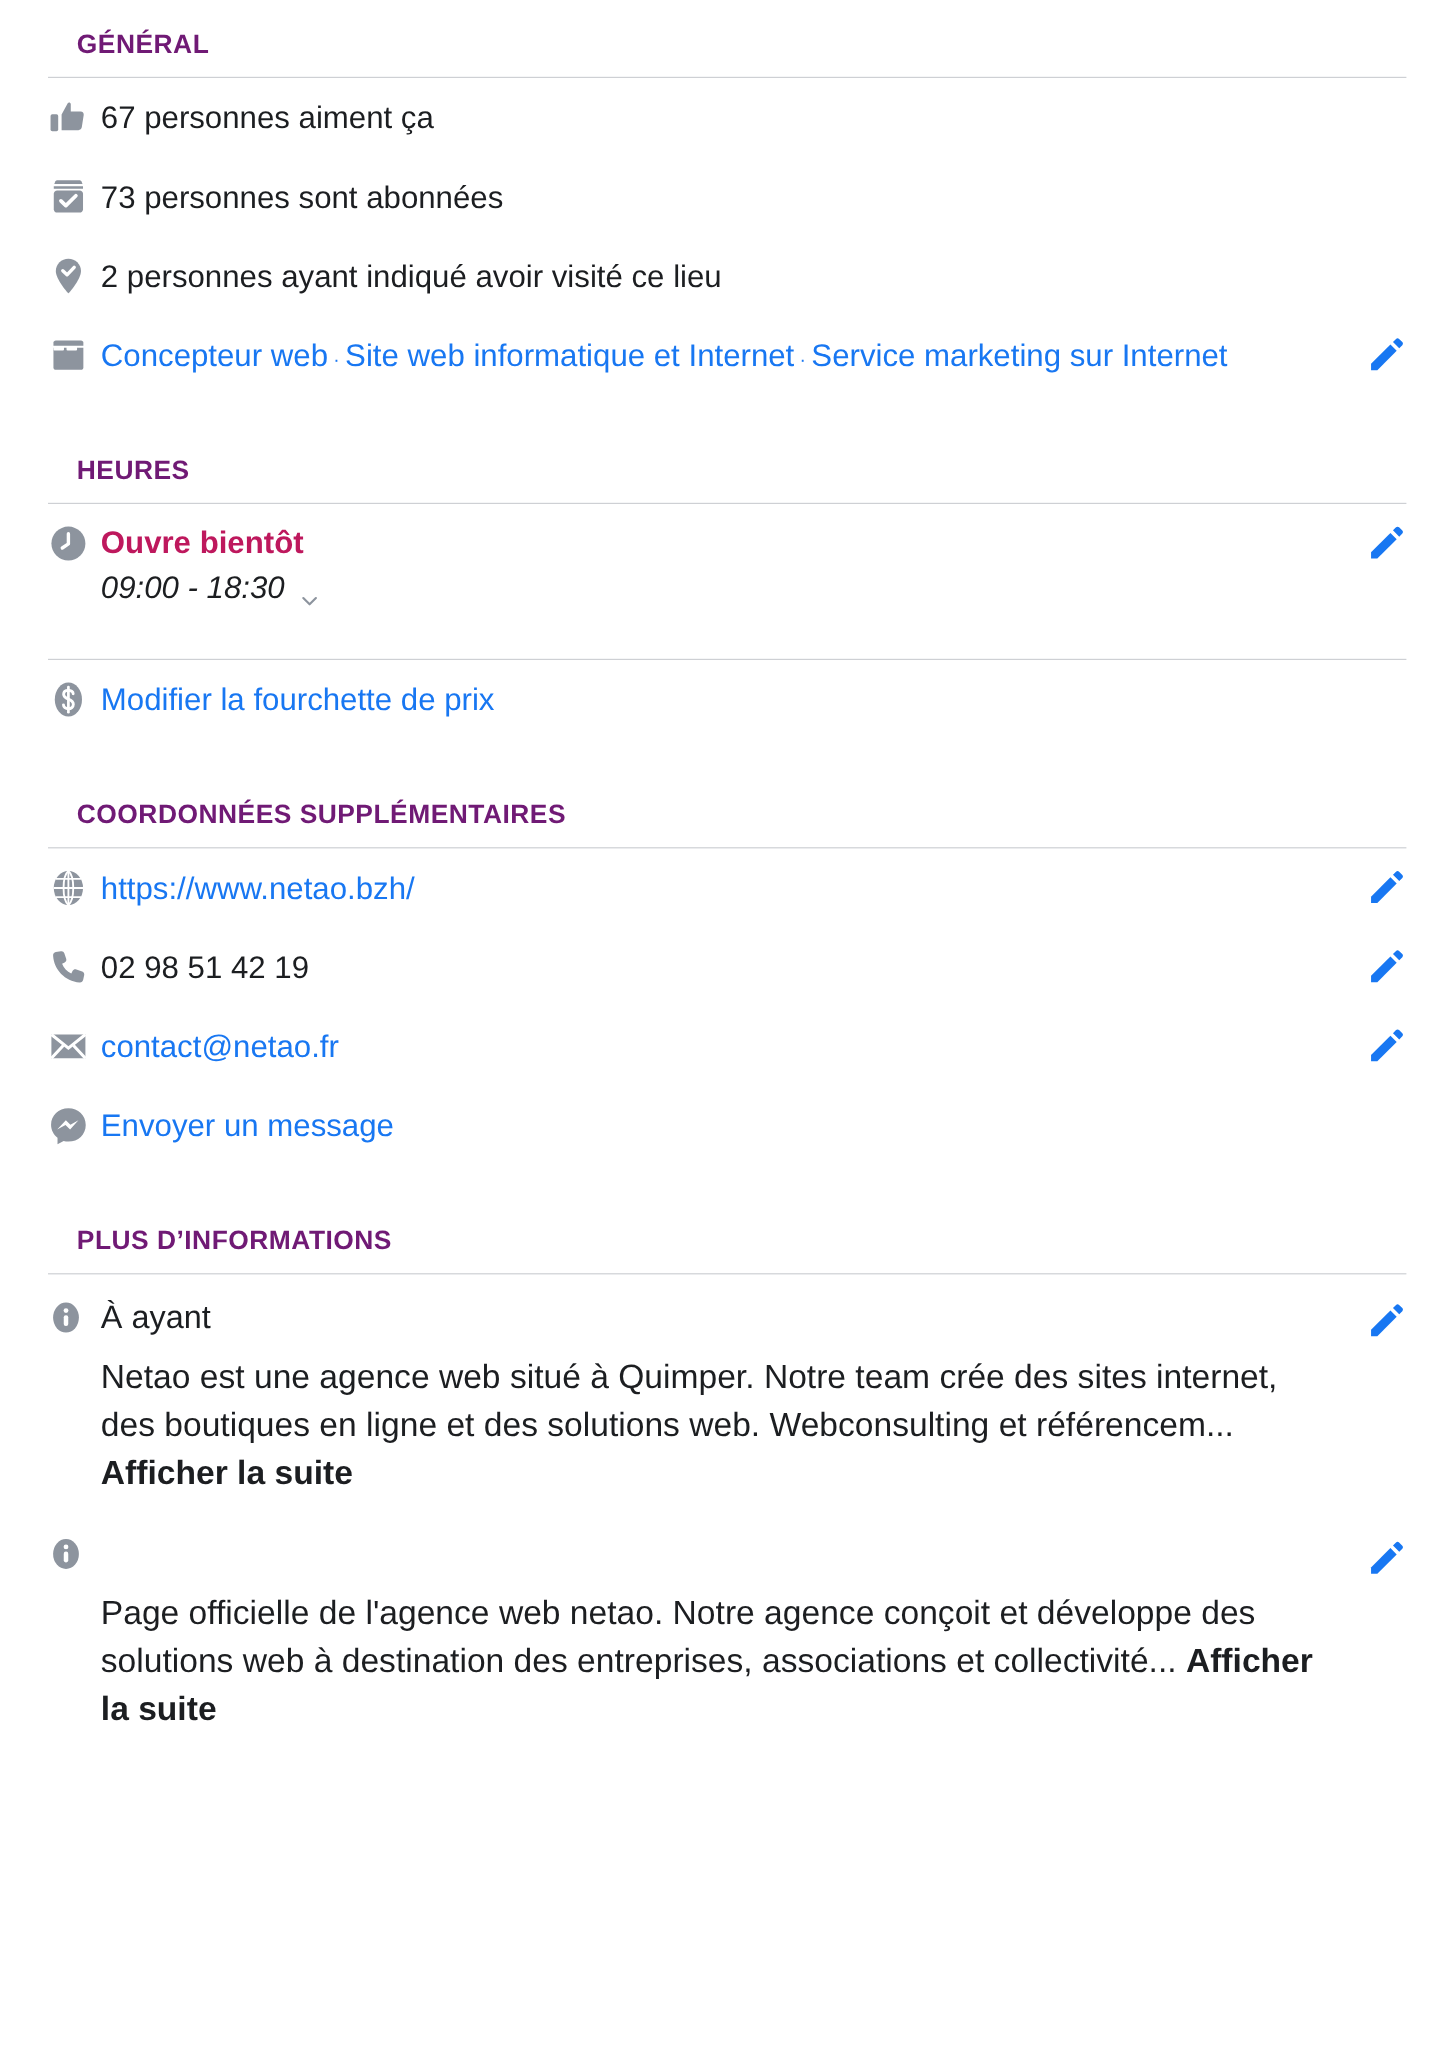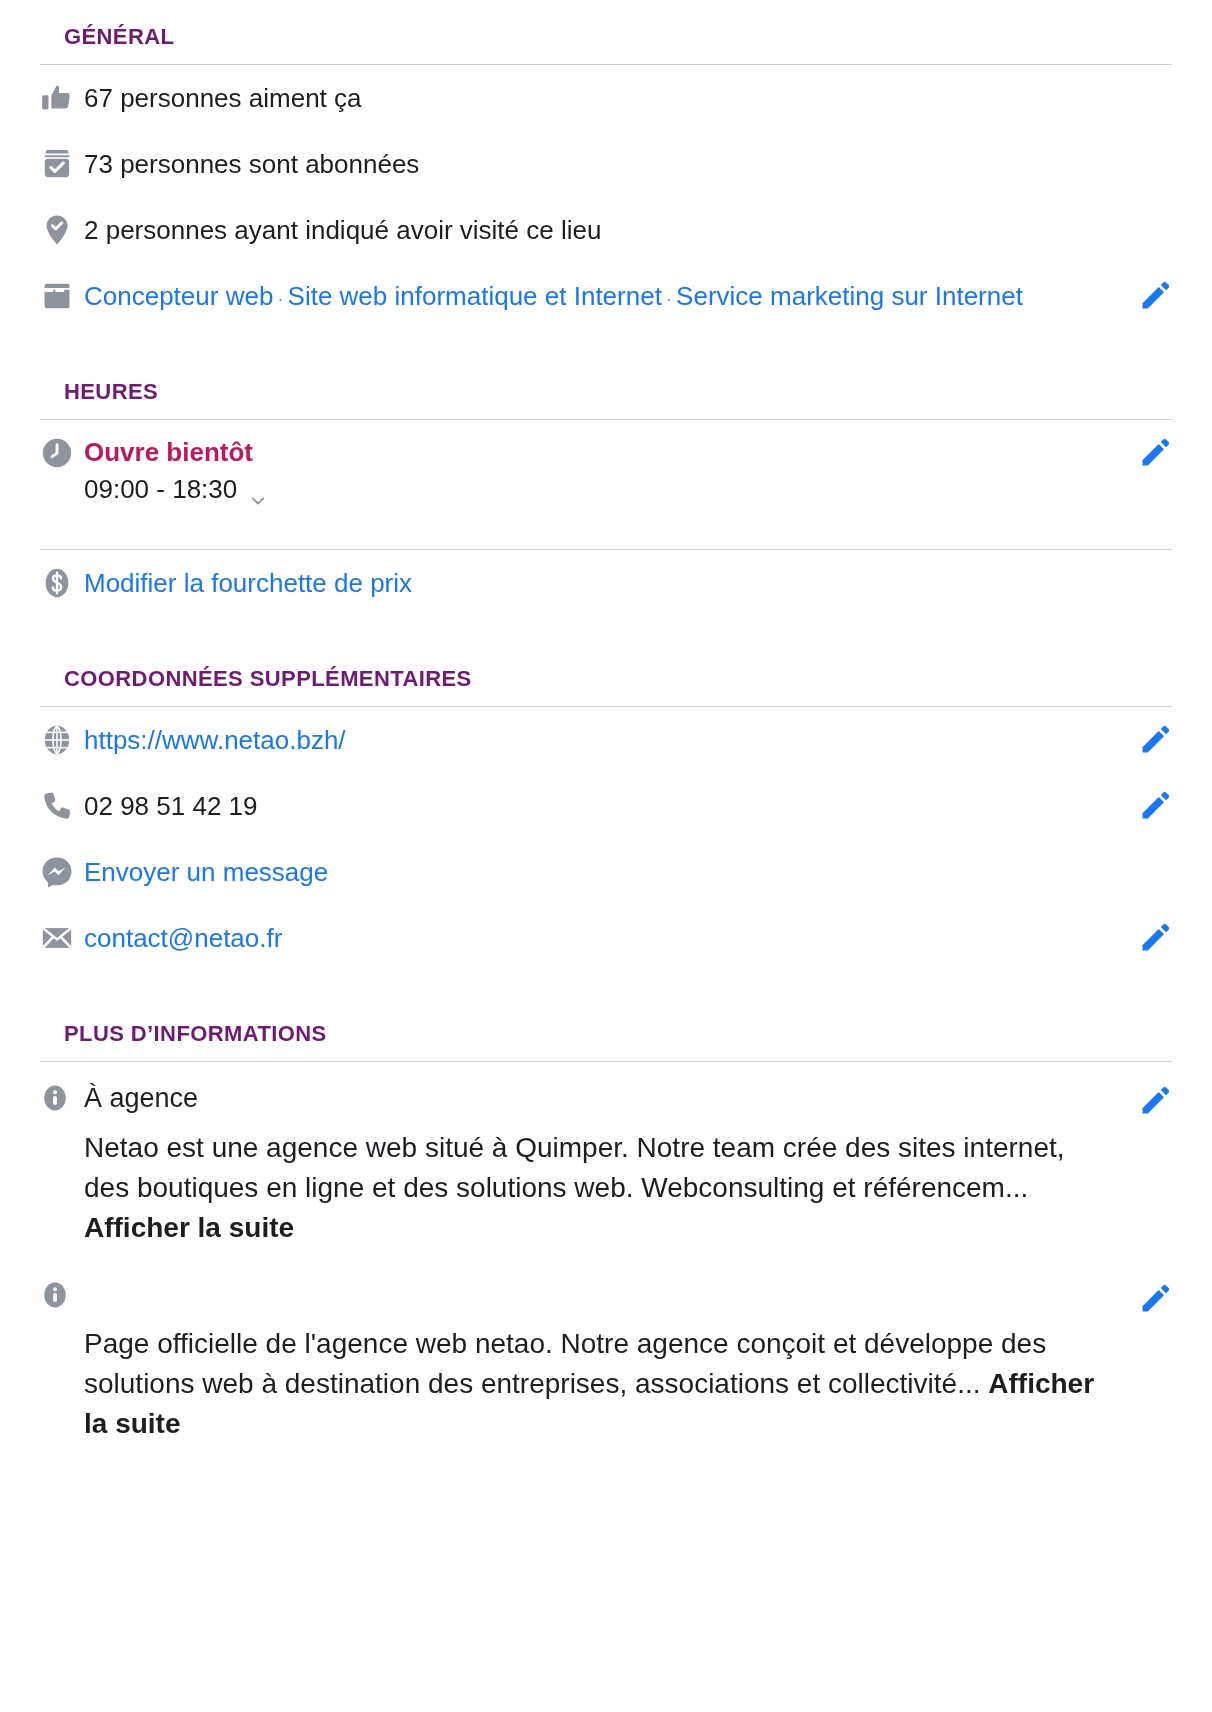--- a/index.html
+++ b/index.html
@@ -92,20 +92,21 @@
     font-weight: 700;
     color: #be185d;
   }
   .hours-time {
     font-size: 26px;
     line-height: 40px;
     color: #1c1e21;
     display: flex;
     align-items: center;
     gap: 12px;
+    font-style: italic;
   }
   .chevron {
     display: inline-block;
     width: 16px;
     height: 16px;
     cursor: pointer;
   }
 
   
   .info-block { position: relative; padding-top: 18px; }
@@ -300,65 +301,65 @@
         <svg width="34" height="34" viewBox="0 0 24 24" fill="#1877f2">
           <path d="M3.2 17.1 L14.6 5.7 L18.3 9.4 L6.9 20.8 L3.2 20.8 Z"></path>
           <path d="M16.1 4.2 L17.9 2.4 C18.4 1.9 19.2 1.9 19.7 2.4 L21.6 4.3 C22.1 4.8 22.1 5.6 21.6 6.1 L19.8 7.9 Z"></path>
         </svg>
       </div>
     </div>
 
     <div class="row">
       <div class="row-icon">
         <svg width="34" height="34" viewBox="0 0 24 24" fill="#8d949e">
-          <path d="M12 1.8 C6.2 1.8 1.8 6 1.8 11.5 C1.8 14.6 3.3 17.4 5.6 19.2 L5.6 23 L9.2 21 C10.1 21.3 11 21.4 12 21.4 C17.8 21.4 22.2 17.2 22.2 11.6 C22.2 6 17.8 1.8 12 1.8 Z"></path>
-          <path d="M5.4 14.3 L10.5 8.9 L13.2 11.5 L17.9 8.9 L13 14.3 L10.3 11.7 Z" fill="#ffffff"></path>
-        </svg>
-      </div>
-      <div class="row-body">
-        <span class="link">Envoyer un message</span>
-      </div>
-    </div>
-
-    <div class="row">
-      <div class="row-icon">
-        <svg width="34" height="34" viewBox="0 0 24 24" fill="#8d949e">
           <path d="M2 5 L22 5 L22 19 L2 19 Z"></path>
           <path d="M2 5 L12 13 L22 5" stroke="#ffffff" stroke-width="1.8" fill="none"></path>
           <path d="M2 19 L9 11.5 M22 19 L15 11.5" stroke="#ffffff" stroke-width="1.8" fill="none"></path>
         </svg>
       </div>
       <div class="row-body">
         <span class="link">contact@netao.fr</span>
       </div>
       <div class="pencil">
         <svg width="34" height="34" viewBox="0 0 24 24" fill="#1877f2">
           <path d="M3.2 17.1 L14.6 5.7 L18.3 9.4 L6.9 20.8 L3.2 20.8 Z"></path>
           <path d="M16.1 4.2 L17.9 2.4 C18.4 1.9 19.2 1.9 19.7 2.4 L21.6 4.3 C22.1 4.8 22.1 5.6 21.6 6.1 L19.8 7.9 Z"></path>
         </svg>
+      </div>
+    </div>
+
+    <div class="row">
+      <div class="row-icon">
+        <svg width="34" height="34" viewBox="0 0 24 24" fill="#8d949e">
+          <path d="M12 1.8 C6.2 1.8 1.8 6 1.8 11.5 C1.8 14.6 3.3 17.4 5.6 19.2 L5.6 23 L9.2 21 C10.1 21.3 11 21.4 12 21.4 C17.8 21.4 22.2 17.2 22.2 11.6 C22.2 6 17.8 1.8 12 1.8 Z"></path>
+          <path d="M5.4 14.3 L10.5 8.9 L13.2 11.5 L17.9 8.9 L13 14.3 L10.3 11.7 Z" fill="#ffffff"></path>
+        </svg>
+      </div>
+      <div class="row-body">
+        <span class="link">Envoyer un message</span>
       </div>
     </div>
   </div>
 
   <div class="gap-md"></div>
 
   <div class="section">
     <div class="section-title">PLUS D’INFORMATIONS</div>
     <div class="divider"></div>
 
     <div class="info-block">
       <div class="info-head">
         <div class="row-icon">
           <svg width="30" height="30" viewBox="0 0 24 24" fill="#8d949e">
             <ellipse cx="12" cy="12" rx="8.6" ry="10"></ellipse>
             <circle cx="12" cy="7.3" r="1.6" fill="#ffffff"></circle>
             <rect x="10.5" y="10.4" width="3" height="7.2" rx="1.4" fill="#ffffff"></rect>
           </svg>
         </div>
-        <div class="info-title">À agence</div>
+        <div class="info-title">À ayant</div>
       </div>
       <div class="info-body">
         <span>Netao est une agence web situé à Quimper. Notre team crée des sites internet, des boutiques en ligne et des solutions web. Webconsulting et référencem...</span>
         <span class="more-link">Afficher la suite</span>
       </div>
       <div class="pencil" style="top:22px;">
         <svg width="34" height="34" viewBox="0 0 24 24" fill="#1877f2">
           <path d="M3.2 17.1 L14.6 5.7 L18.3 9.4 L6.9 20.8 L3.2 20.8 Z"></path>
           <path d="M16.1 4.2 L17.9 2.4 C18.4 1.9 19.2 1.9 19.7 2.4 L21.6 4.3 C22.1 4.8 22.1 5.6 21.6 6.1 L19.8 7.9 Z"></path>
         </svg>

